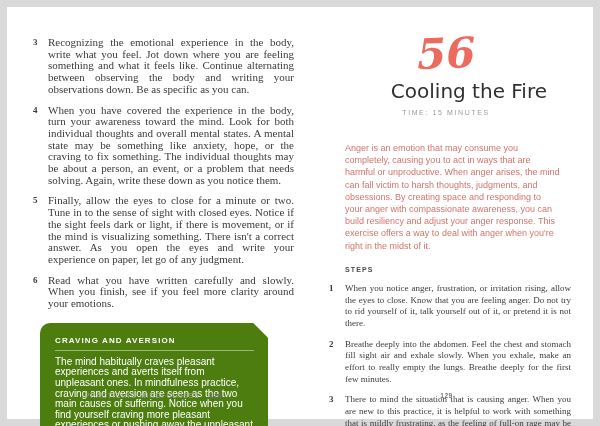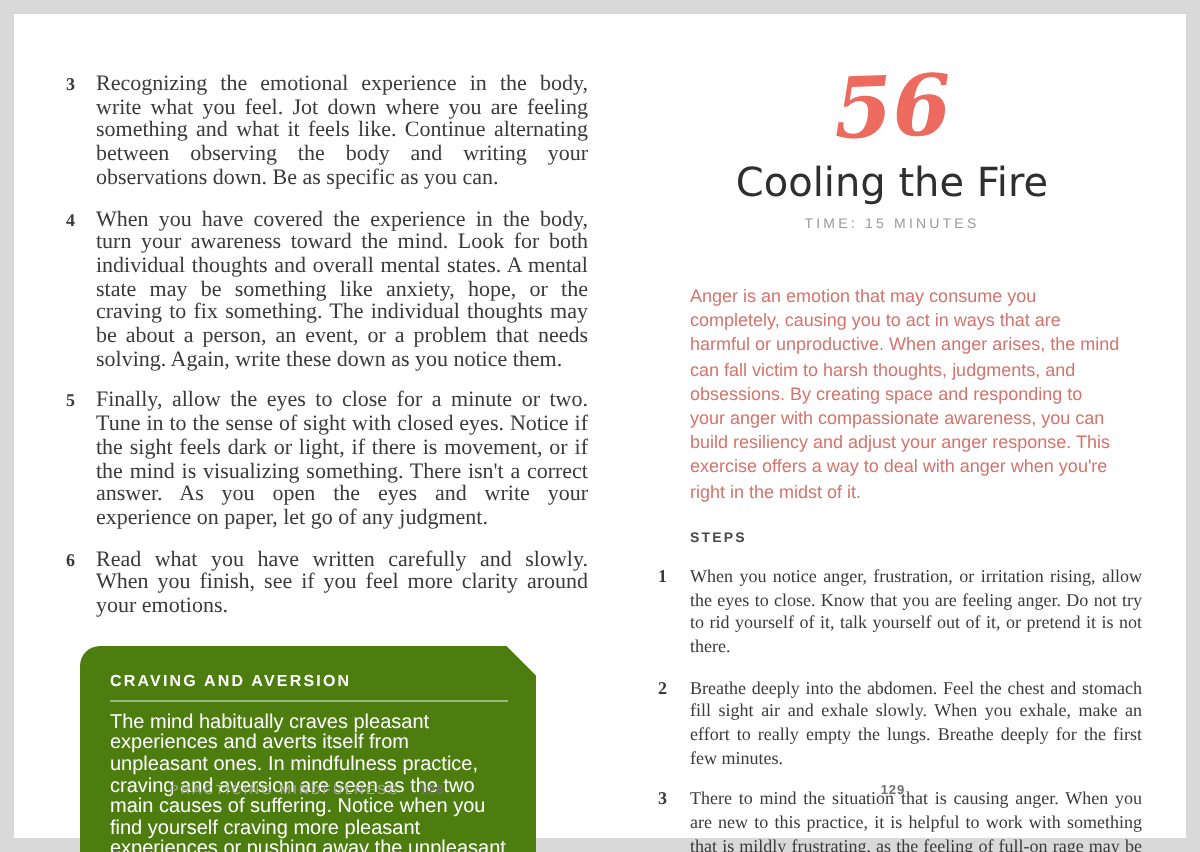--- a/index.html
+++ b/index.html
@@ -61,21 +61,21 @@
   .chapter-head{text-align:center;margin-right:24px;}
   .chapter-number{
     font-family:"DejaVu Serif", serif;
     font-style:italic;font-weight:bold;
     font-size:42px;line-height:46px;
     display:inline-block;transform:rotate(-2deg);
   }
   .chapter-title{
     font-family:"DejaVu Sans", sans-serif;
     font-size:20px;line-height:24px;color:#2f2f2f;
-    margin:2px 0 6px 0;font-weight:normal;
+    margin:2px 0 6px 0;font-weight:normal;text-align:right;
   }
   .chapter-time{
     font-family:"Liberation Sans", sans-serif;
     font-size:7px;letter-spacing:1.6px;color:#9a9a9a;
   }
 
   
   .intro{
     font-family:"Liberation Sans", sans-serif;
     font-size:9px;line-height:12.2px;

